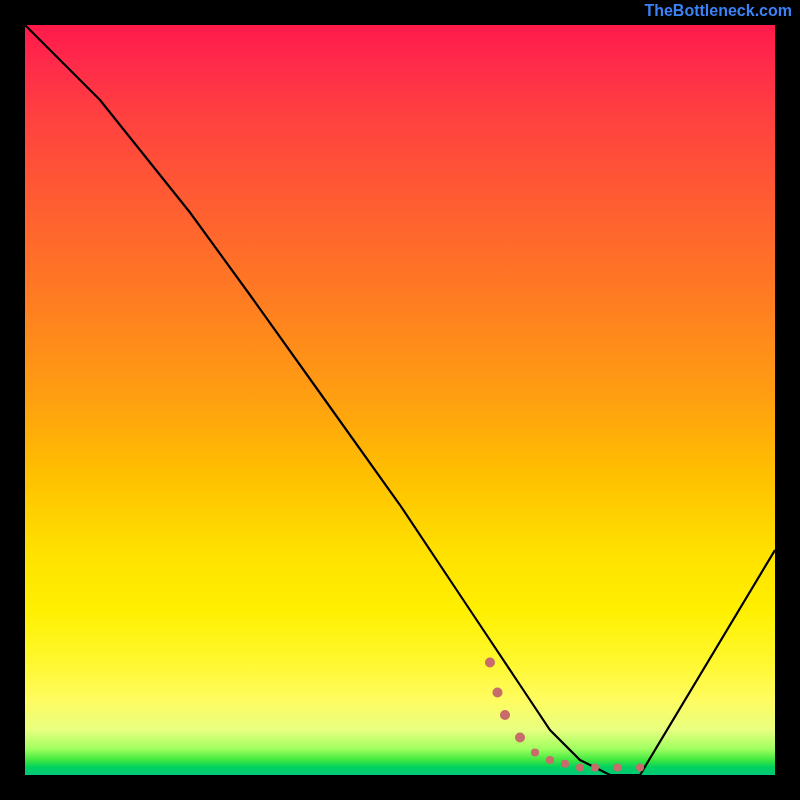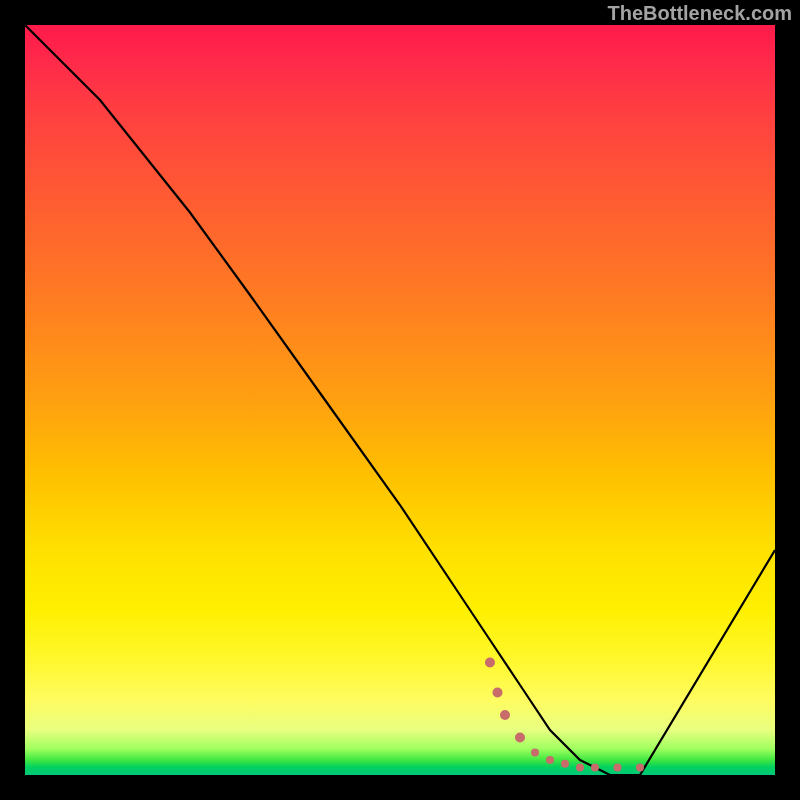--- a/index.html
+++ b/index.html
@@ -7,22 +7,22 @@
     width: 800px;
     height: 800px;
     background: #000;
     position: relative;
     font-family: Arial, sans-serif;
   }
   .watermark {
     position: absolute;
     top: 2px;
     right: 8px;
-    color: #a3a3a3;
-    font-size: 20px;
+    color: #3b82f6;
+    font-size: 16px;
     font-weight: bold;
     z-index: 10;
   }
   .plot-area {
     position: absolute;
     left: 25px;
     top: 25px;
     width: 750px;
     height: 750px;
     overflow: hidden;

